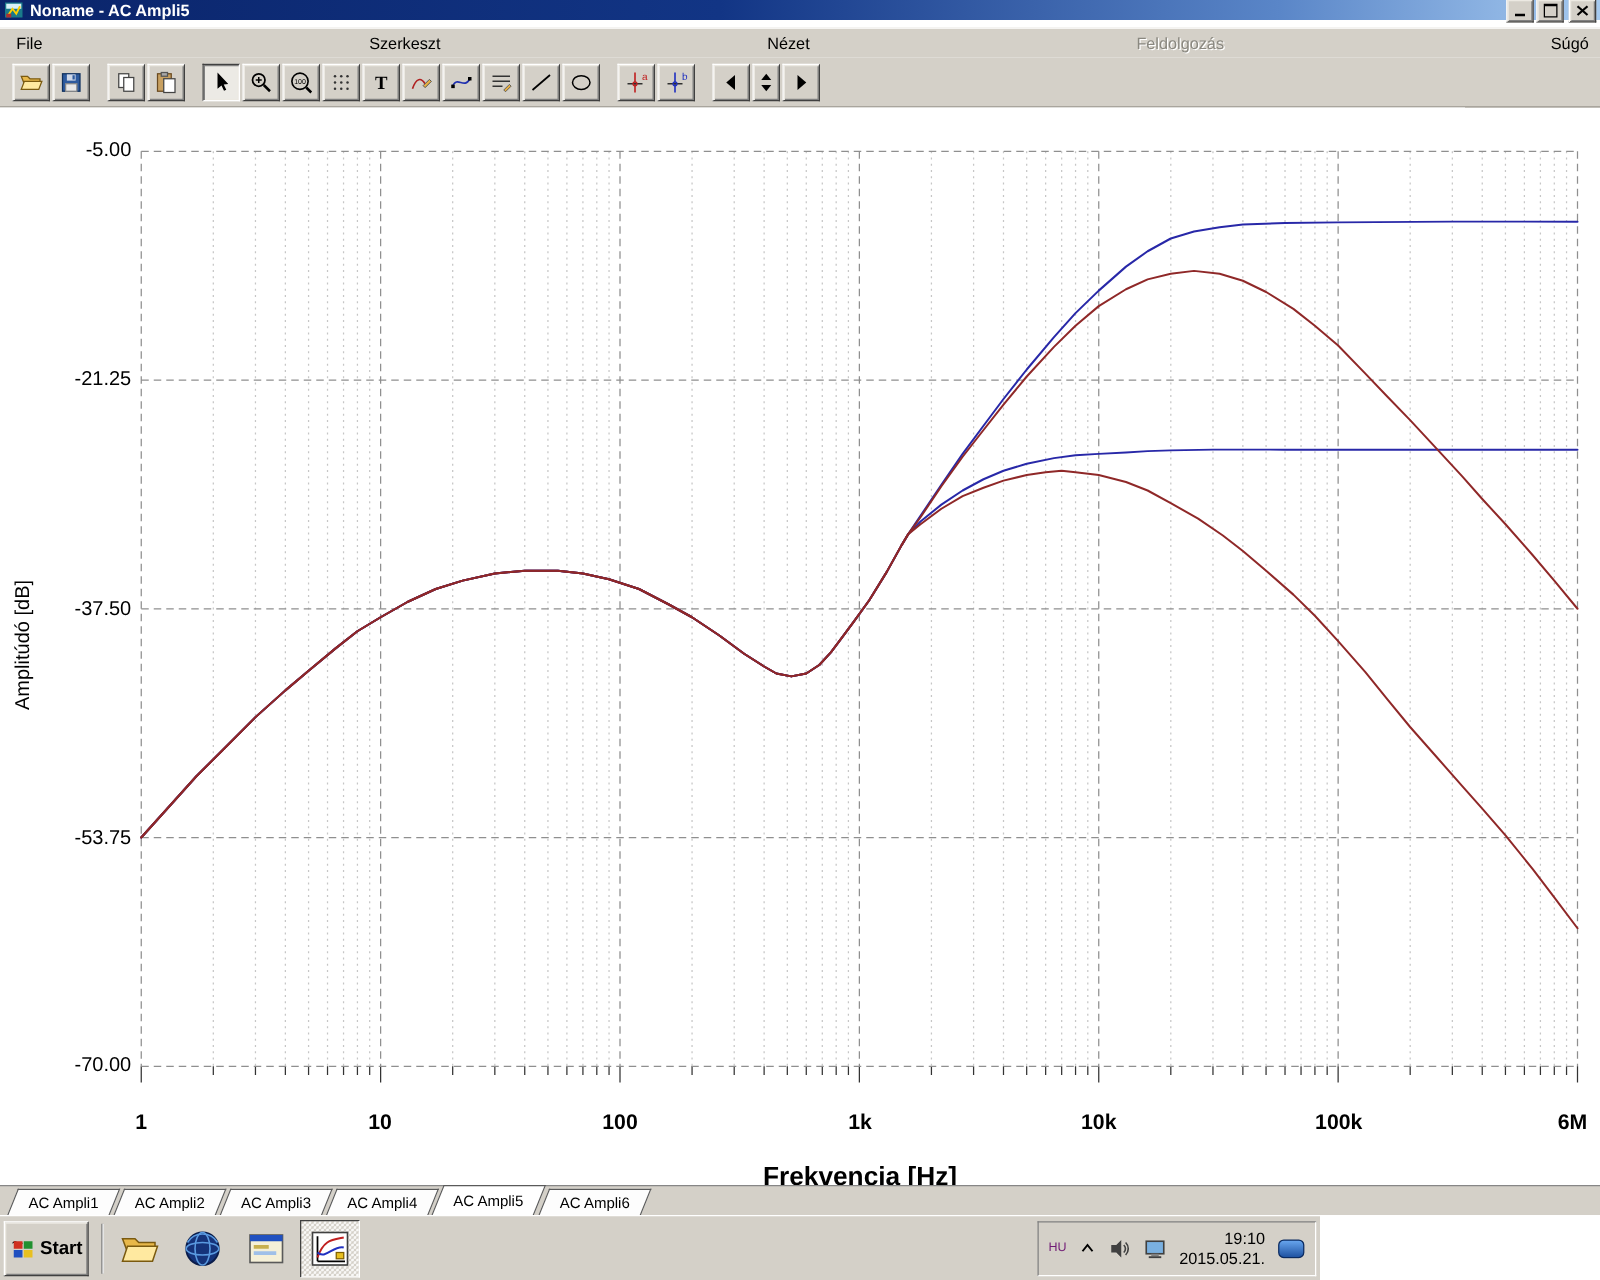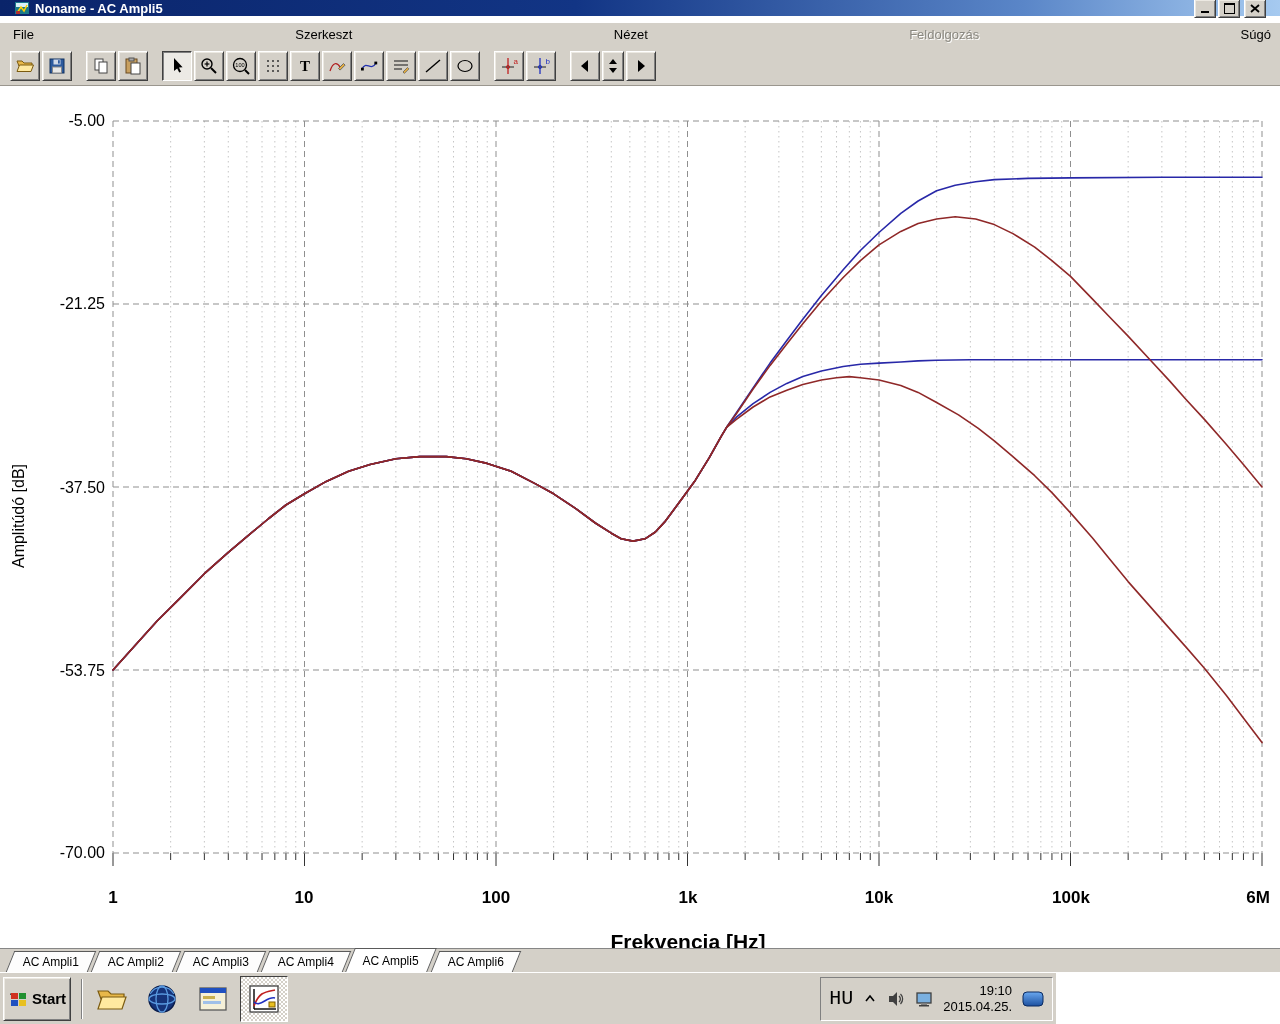--- a/index.html
+++ b/index.html
@@ -5,21 +5,21 @@
   html,body { margin:0; padding:0; }
   body {
     width:1280px; height:1024px; overflow:hidden; position:relative;
     background:#ffffff; font-family:"Liberation Sans", sans-serif;
     -webkit-font-smoothing:none;
   }
   
   .titlebar {
     position:absolute; top:0; left:0; width:1280px; height:16px;
     background:linear-gradient(90deg,#0a246a 0%,#123585 45%,#5a86c8 80%,#a6caf0 100%);
-    display:flex; align-items:center; padding:0 14px; box-sizing:border-box;
+    display:flex; align-items:center; padding:0 3px; box-sizing:border-box;
   }
   .app-icon { width:16px; height:16px; flex:0 0 auto; }
   .title-text { color:#fff; font-weight:bold; font-size:13px; margin-left:5px; flex:1;
     white-space:nowrap; overflow:hidden; }
   .win-btn {
     width:20px; height:17px; background:#d4d0c8; margin-left:2px;
     border:1px solid; border-color:#ffffff #404040 #404040 #ffffff;
     box-shadow:inset 1px 1px 0 #ece9e2, inset -1px -1px 0 #808080;
     display:flex; align-items:center; justify-content:center; flex:0 0 auto;
   }
@@ -99,21 +99,21 @@
     background-image:
       linear-gradient(45deg,#ffffff 25%,transparent 25%,transparent 75%,#ffffff 75%),
       linear-gradient(45deg,#ffffff 25%,transparent 25%,transparent 75%,#ffffff 75%);
     background-size:4px 4px; background-position:0 0,2px 2px;
   }
   .tray {
     margin-left:auto; height:44px; box-sizing:border-box;
     border:1px solid; border-color:#808080 #ffffff #ffffff #808080;
     display:flex; align-items:center; padding:0 8px; gap:10px;
   }
-  .tray-lang { font-size:20px; color:#000000;font-family:Liberation Mono, monospace; }
+  .tray-lang { font-size:10px; color:#701a75; }
   .clock { text-align:right; font-size:13px; line-height:16px; color:#000; }
 </style>
 </head>
 <body>
 
 <div class="titlebar">
   <svg class="app-icon" viewBox="0 0 16 16">
     <rect x="1" y="2" width="14" height="12" fill="#1a7a8a"></rect>
     <rect x="2" y="3" width="12" height="4" fill="#d8f0f8"></rect>
     <path d="M3 13 L7 7 L10 11 L13 5" stroke="#ffd000" stroke-width="1.5" fill="none"></path>
@@ -497,21 +497,21 @@
       <path d="M12 6 a4 4 0 0 1 0 6" fill="none" stroke="#404040" stroke-width="1.3"></path>
       <path d="M13.5 4 a7 7 0 0 1 0 10" fill="none" stroke="#404040" stroke-width="1.3"></path>
     </svg>
     <svg width="18" height="18" viewBox="0 0 18 18">
       <rect x="2" y="3" width="14" height="10" fill="#7ab0e0" stroke="#404040" stroke-width="1.3"></rect>
       <rect x="6" y="13" width="6" height="2" fill="#808080"></rect>
       <rect x="4" y="15" width="10" height="1.5" fill="#404040"></rect>
     </svg>
     <div class="clock">
       <div>19:10</div>
-      <div>2015.04.25.</div>
+      <div>2015.05.21.</div>
     </div>
     <svg width="22" height="16" viewBox="0 0 22 16">
       <defs>
         <linearGradient id="bg1" x1="0" y1="0" x2="0" y2="1">
           <stop offset="0" stop-color="#6aa8f0"></stop>
             <stop offset="1" stop-color="#1c50a0"></stop>
         </linearGradient>
       </defs>
       <rect x="1" y="1" width="20" height="14" rx="4" fill="url(#bg1)" stroke="#0a2a60"></rect>
     </svg>

